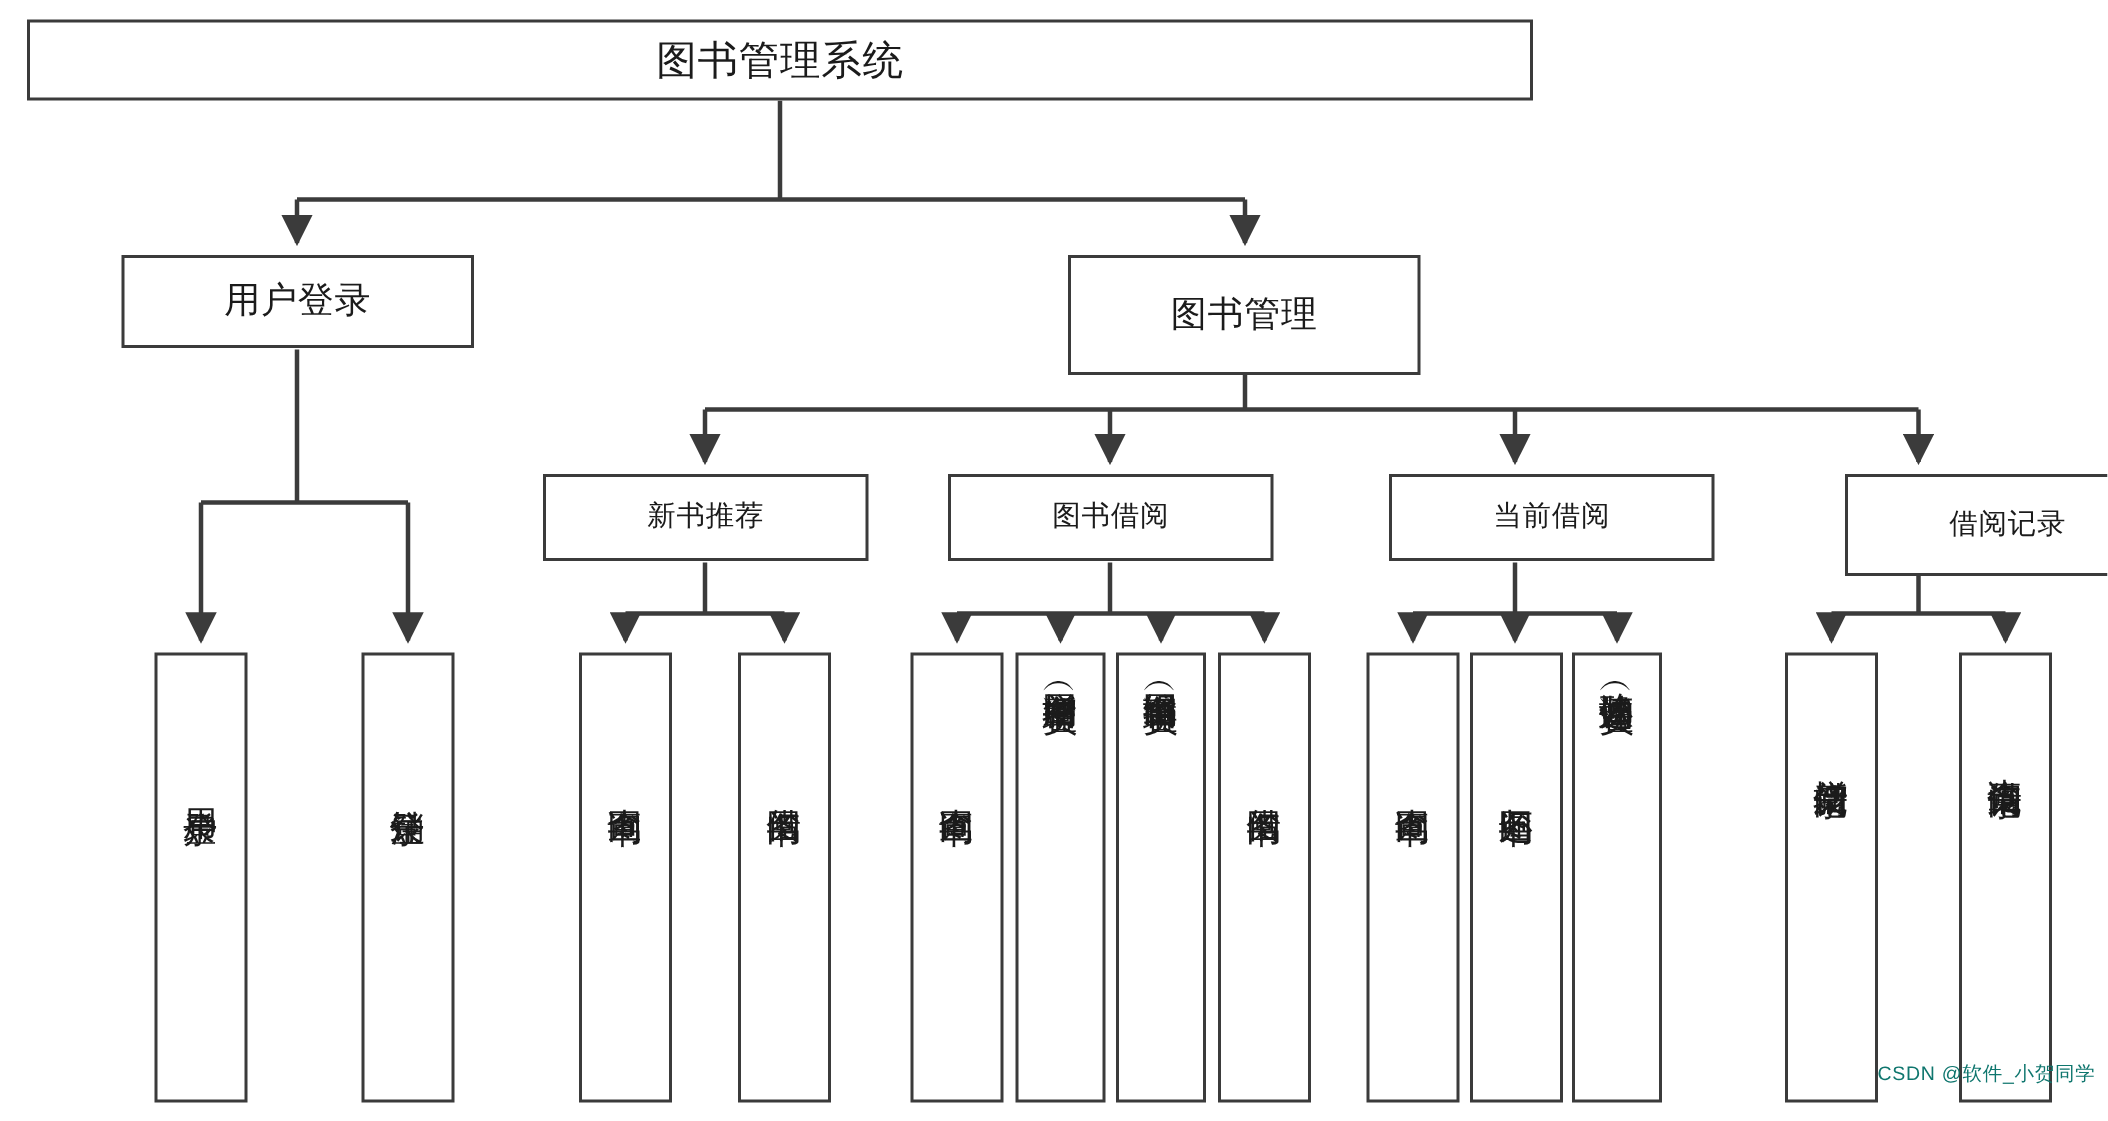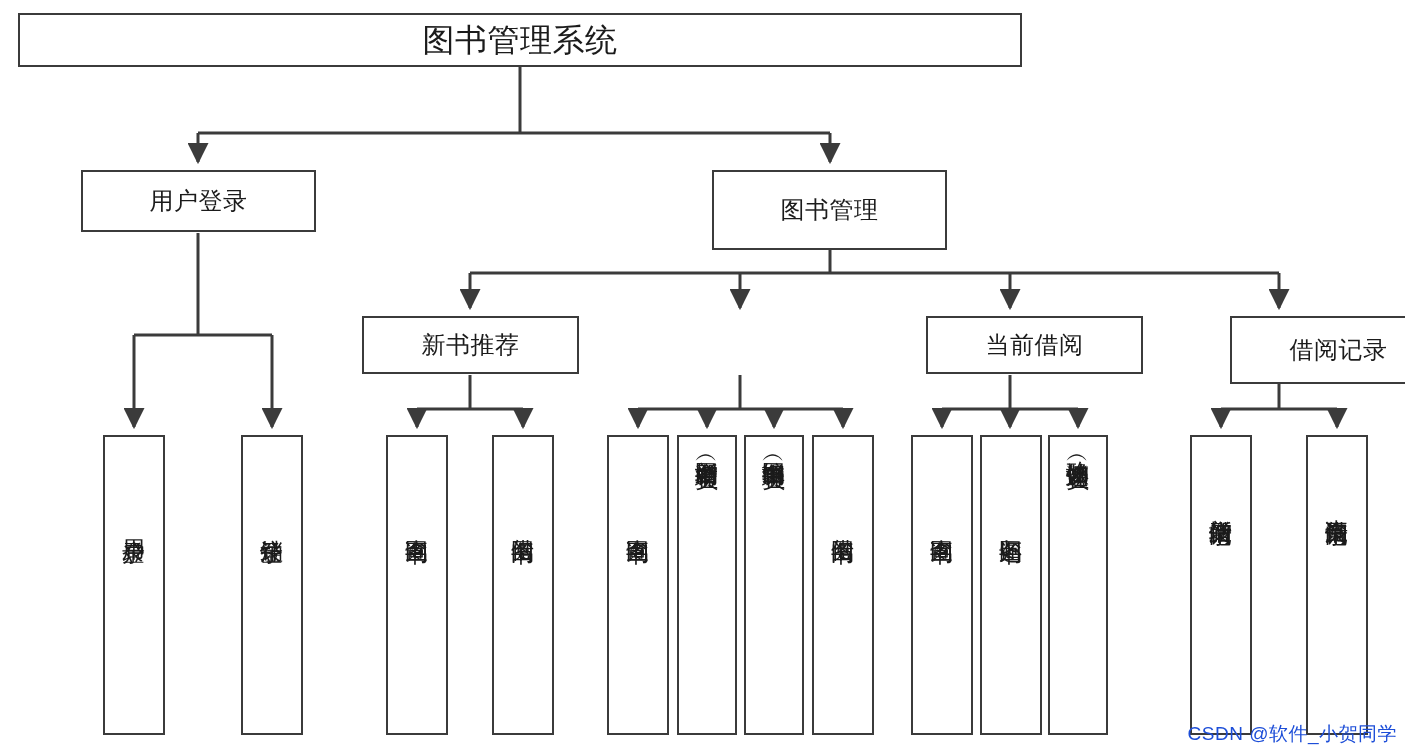--- a/index.html
+++ b/index.html
@@ -36,27 +36,27 @@
     justify-content: center;
     color: #1b1b1b;
   }
   .node-label {
     display: block;
     text-align: center;
     line-height: 1.28;
     letter-spacing: 0.5px;
   }
   .level-root .node-label {
-    font-size: 32px;
+    font-size: 27px;
   }
   .level-2 .node-label {
     font-size: 24px;
   }
   .level-3 .node-label {
-    font-size: 24px;
+    font-size: 19px;
   }
   .level-leaf {
     align-items: flex-start;
     justify-content: center;
     padding-top: 0;
   }
   .level-leaf .node-label {
     writing-mode: vertical-rl;
     text-orientation: upright;
     font-size: 23px;
@@ -69,23 +69,23 @@
   }
   .leaf-mid .node-label {
     padding-top: 64px;
   }
   .leaf-xtall .node-label {
     padding-top: 6px;
   }
   #watermark {
     position: absolute;
     right: 8px;
-    bottom: 0;
-    font-size: 19px;
-    color: #1d4ed8;
+    bottom: 22px;
+    font-size: 13px;
+    color: #0f766e;
     letter-spacing: 0.5px;
     white-space: nowrap;
     user-select: none;
   }
 </style>
 </head>
 <body>
 
 <div id="canvas">
 
@@ -146,20 +146,23 @@
   <div class="node level-2" style="left:81px; top:170px; width:235px; height:62px;">
     <span class="node-label">用户登录</span>
   </div>
   <div class="node level-2" style="left:712px; top:170px; width:235px; height:80px;">
     <span class="node-label">图书管理</span>
   </div>
 
   <div class="node level-3" style="left:362px; top:316px; width:217px; height:58px;">
     <span class="node-label">新书推荐</span>
   </div>
+  <div class="node level-3" style="left:632px; top:316px; width:217px; height:58px;">
+    <span class="node-label">图书借阅</span>
+  </div>
   <div class="node level-3" style="left:902px; top:316px; width:217px; height:58px;margin-left:24px;">
     <span class="node-label">当前借阅</span>
   </div>
   <div class="node level-3" style="left:1230px; top:316px; width:217px; height:68px;">
     <span class="node-label">借阅记录</span>
   </div>
 
   <div class="node level-leaf leaf-short" style="left:103px; top:435px; width:62px; height:300px;">
     <span class="node-label">用户登录</span>
   </div>

